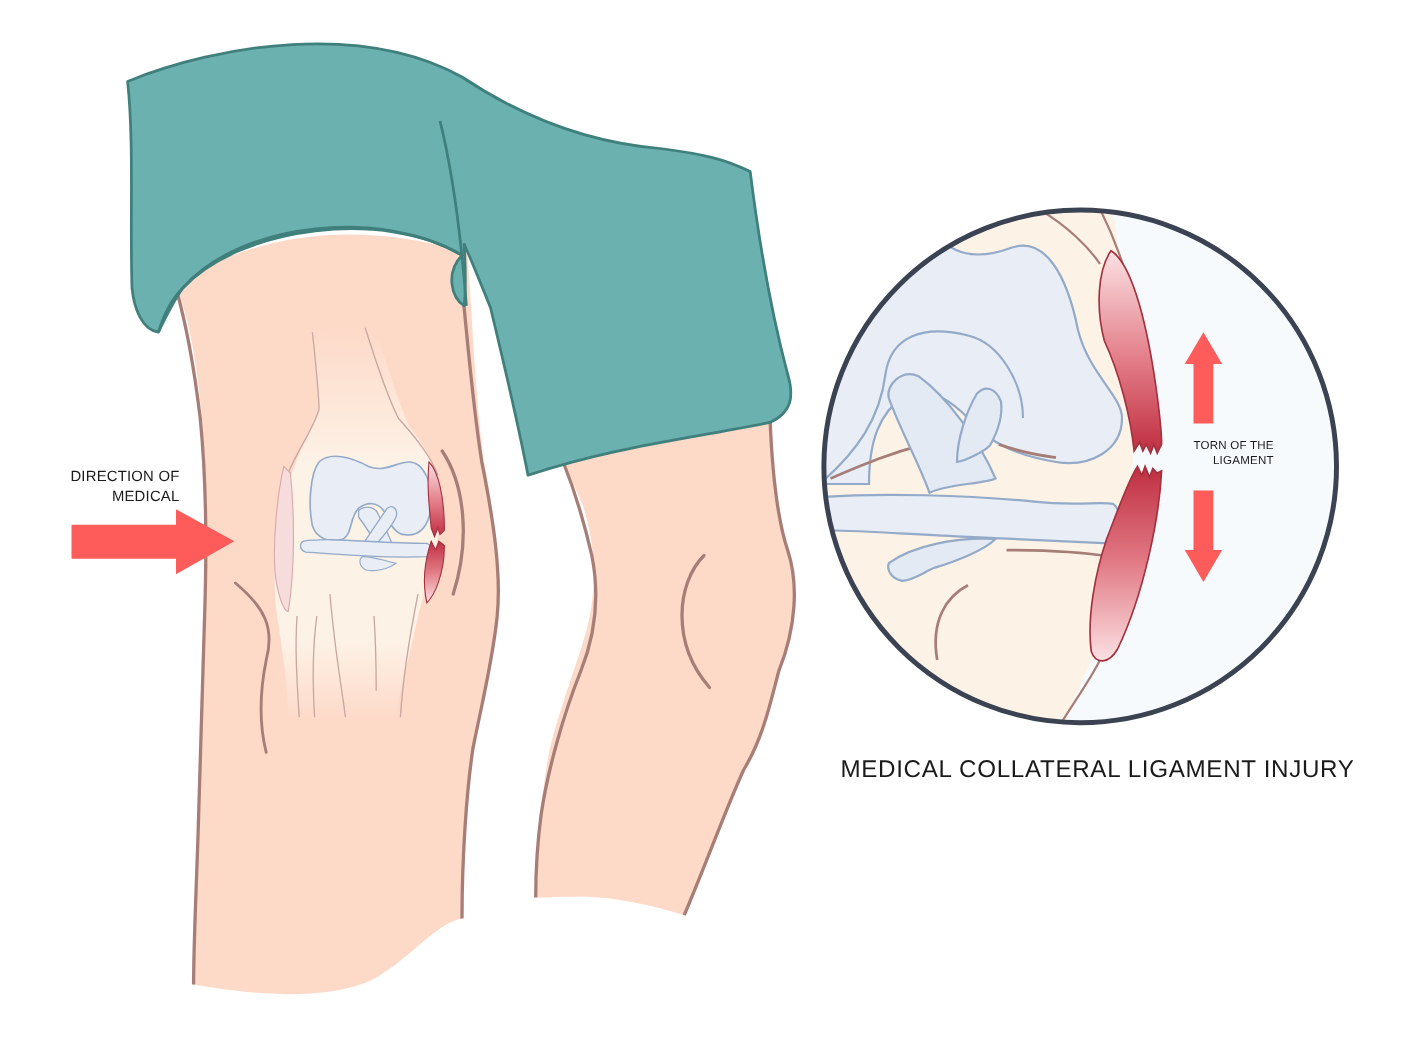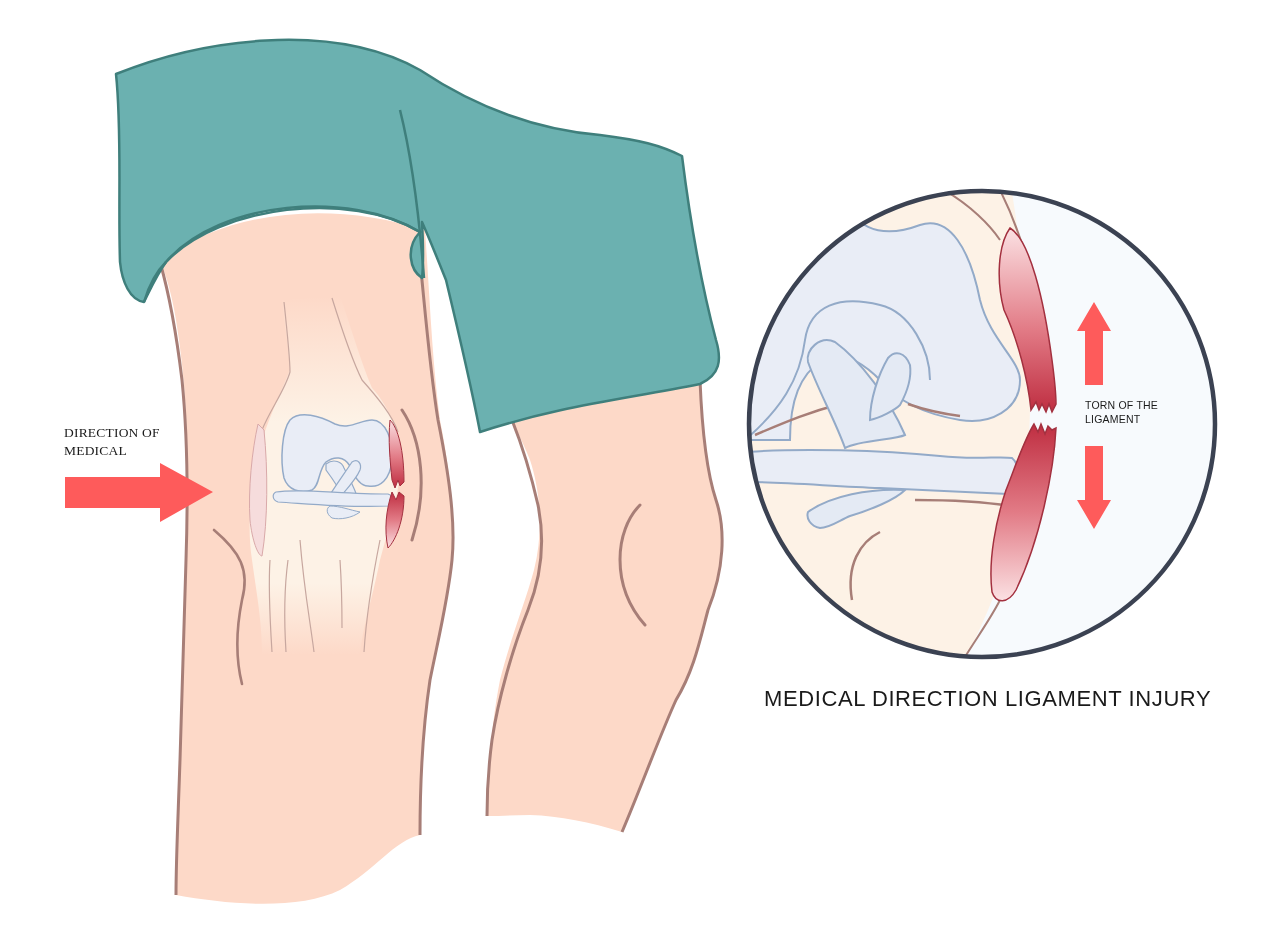--- a/index.html
+++ b/index.html
@@ -1,19 +1,19 @@
 <!DOCTYPE html>
 <html><head>
   <meta charset="utf-8">
   <style>
     html, body { margin: 0; padding: 0; background: #ffffff; }
     body { width: 1280px; height: 943px; position: relative; overflow: hidden; font-family: "Liberation Sans", "DejaVu Sans", sans-serif; }
     #stage { position: absolute; left: 0; top: 0; width: 1280px; height: 943px; }
-    .label { position: absolute; color: #1a1a1a; font-family: "Liberation Sans", "DejaVu Sans", sans-serif; line-height: 1.35; }
-    .impact-label { left: 64px; top: 424px; font-size: 13.5px; letter-spacing: 0.2px; font-family: Liberation Serif, serif; }
+    .label { position: absolute; color: #1a1a1a; font-family: "Liberation Sans", "DejaVu Sans", sans-serif; line-height: 1.35; text-align: right; }
+    .impact-label { left: 64px; top: 424px; font-size: 13.5px; letter-spacing: 0.2px; }
     .torn-label { left: 1085px; top: 398px; font-size: 10.5px; letter-spacing: 0.2px; }
     .main-title { left: 764px; top: 684px; font-size: 22px; letter-spacing: 0.6px; white-space: nowrap; }
   </style>
 </head>
 <body>
 
 <svg id="stage" width="1280" height="943" viewBox="0 0 1280 943" xmlns="http://www.w3.org/2000/svg">
   <defs>
     <linearGradient id="ligTop" x1="0" y1="0" x2="0" y2="1">
       <stop offset="0" stop-color="#fbe1e3"></stop>
@@ -112,13 +112,13 @@
 <div class="label impact-label">
   <div>DIRECTION OF</div>
   <div>MEDICAL</div>
 </div>
 
 <div class="label torn-label">
   <div>TORN OF THE</div>
   <div>LIGAMENT</div>
 </div>
 
-<div class="label main-title">MEDICAL DIRECTION LIGAMENT INJURY</div>
+<div class="label main-title">MEDICAL COLLATERAL LIGAMENT INJURY</div>
 
 </body></html>

